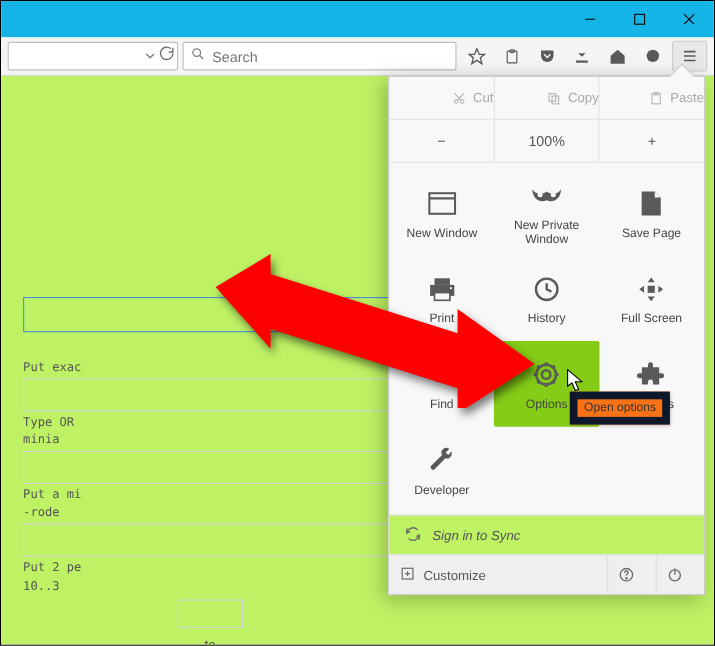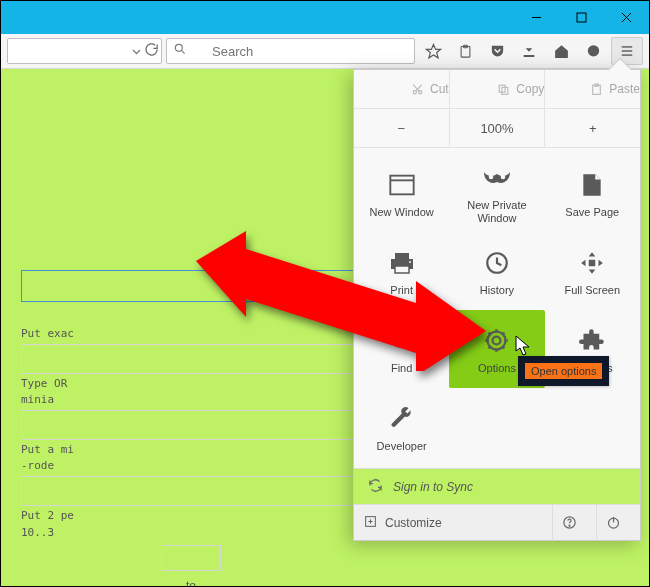--- a/index.html
+++ b/index.html
@@ -4,21 +4,21 @@
 <style>
   * { box-sizing: border-box; margin: 0; padding: 0; font-family: "Segoe UI", Tahoma, sans-serif; }
   body { width: 650px; height: 587px; overflow: hidden; background: #fff; position: relative; border:1px solid #000;}
   .titlebar { height: 33px; background: #14b4e6; display: flex; justify-content: flex-end; align-items: center; }
   .win-btn { width: 45px; height: 33px; display: flex; align-items: center; justify-content: center; color: #000;}
   .win-btn svg { stroke: #000; }
   .toolbar { height: 35px; background:#f5f5f5; border-bottom:1px solid #d7d7d7; display:flex; align-items:center; padding:0 6px; gap:4px;}
   .urlbox { flex:0 0 155px; height:26px; border:1px solid #bfbfbf; border-radius:2px; background:#fff; display:flex; align-items:center; justify-content:flex-end; padding-right:2px; gap:3px;}
   .reload-ico, .drop-ico { color:#7c7c7c; }
   .searchbox { flex:1; height:26px; border:1px solid #bfbfbf; border-radius:2px; background:#fff; display:flex; align-items:center; padding:0 6px; gap:6px;}
-  .searchbox input { border:none; outline:none; font-size:13px; color:#666; flex:1; background:transparent;margin-left:19px;}
+  .searchbox input { border:none; outline:none; font-size:13px; color:#666; flex:1; background:transparent;}
   .tbicon { width:28px; height:28px; display:flex; align-items:center; justify-content:center; color:#5a5a5a; border-radius:2px;}
   .hamburger { width:32px; height:28px; background:#e8e8e8; border:1px solid #ccc; border-radius:2px; display:flex; align-items:center; justify-content:center;}
   .content { position:absolute; top:68px; left:0; right:0; bottom:0; background:#bef264; padding:20px; }
   .content-head { font-size:15px; font-weight:600; color:#333; text-align:center; margin-top:150px; margin-left:140px;}
   .content-row { border:1px solid #d6d6d6; height:30px; margin:4px 0; font-size:11px; color:#555; padding:2px 6px; font-family:monospace; line-height:1.1; overflow:hidden;}
   .content-row.first { border:1px solid #4a90d9; height:32px;}
   .content .rows { margin-top:14px; width:340px;}
   .content-label { font-size:11px; color:#555; font-family:monospace; margin-top:4px; line-height:1.1;}
   .menu { position:absolute; top:68px; right:8px; width:288px; background:#f8f8f8; border:1px solid #ccc; box-shadow: -4px 4px 18px rgba(0,0,0,0.25); }
   .menu-arrow { position:absolute; top:-9px; right:12px; width:16px; height:16px; background:#f8f8f8; border-left:1px solid #ccc; border-top:1px solid #ccc; transform:rotate(45deg);}

